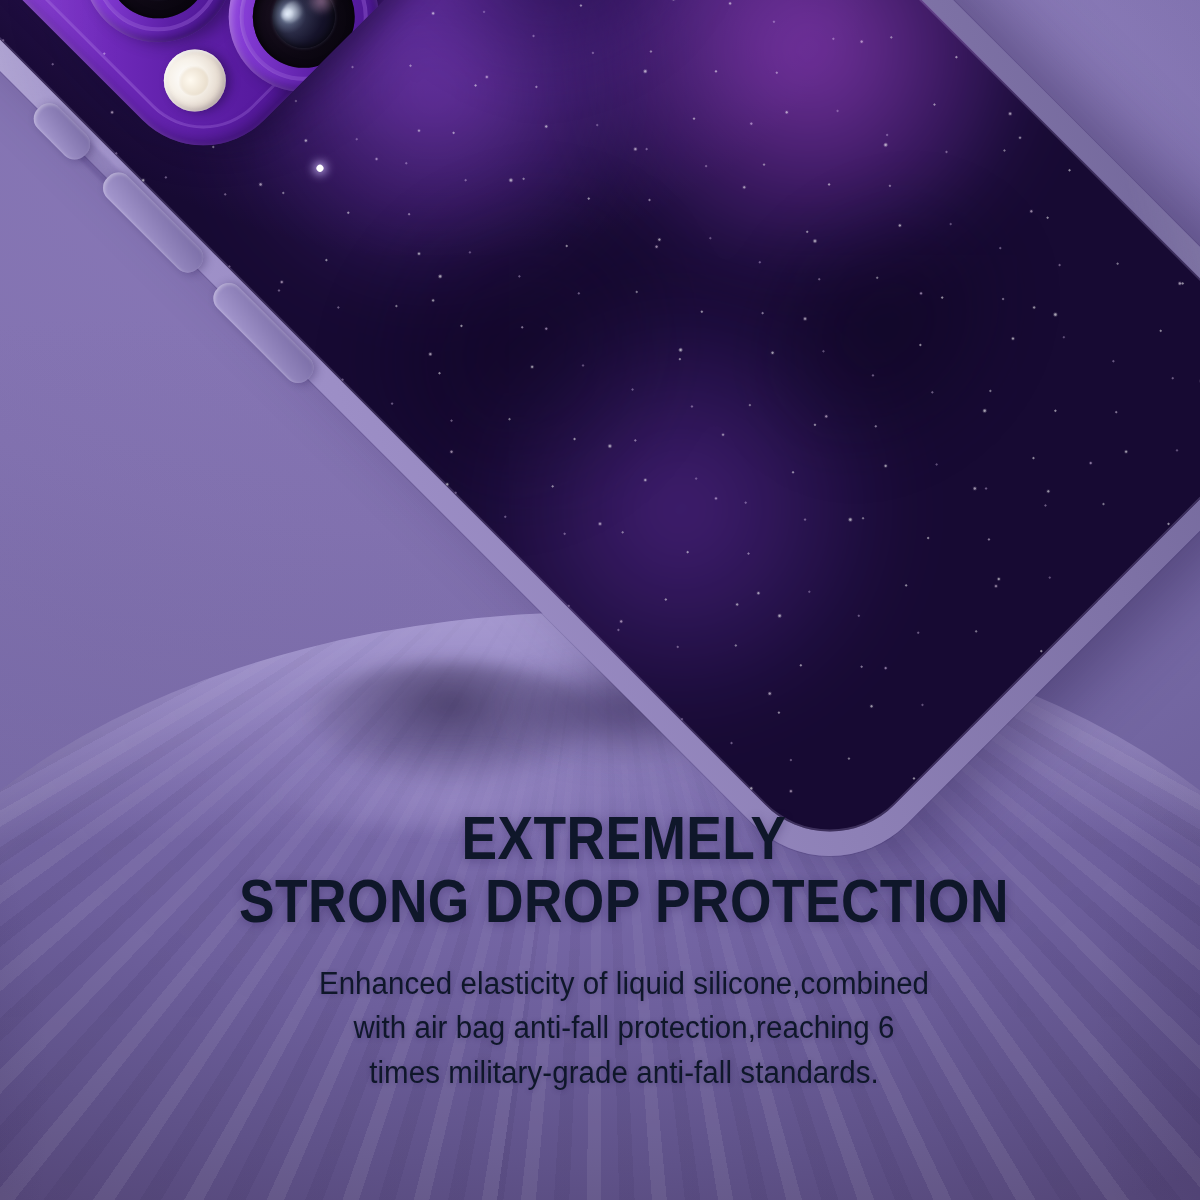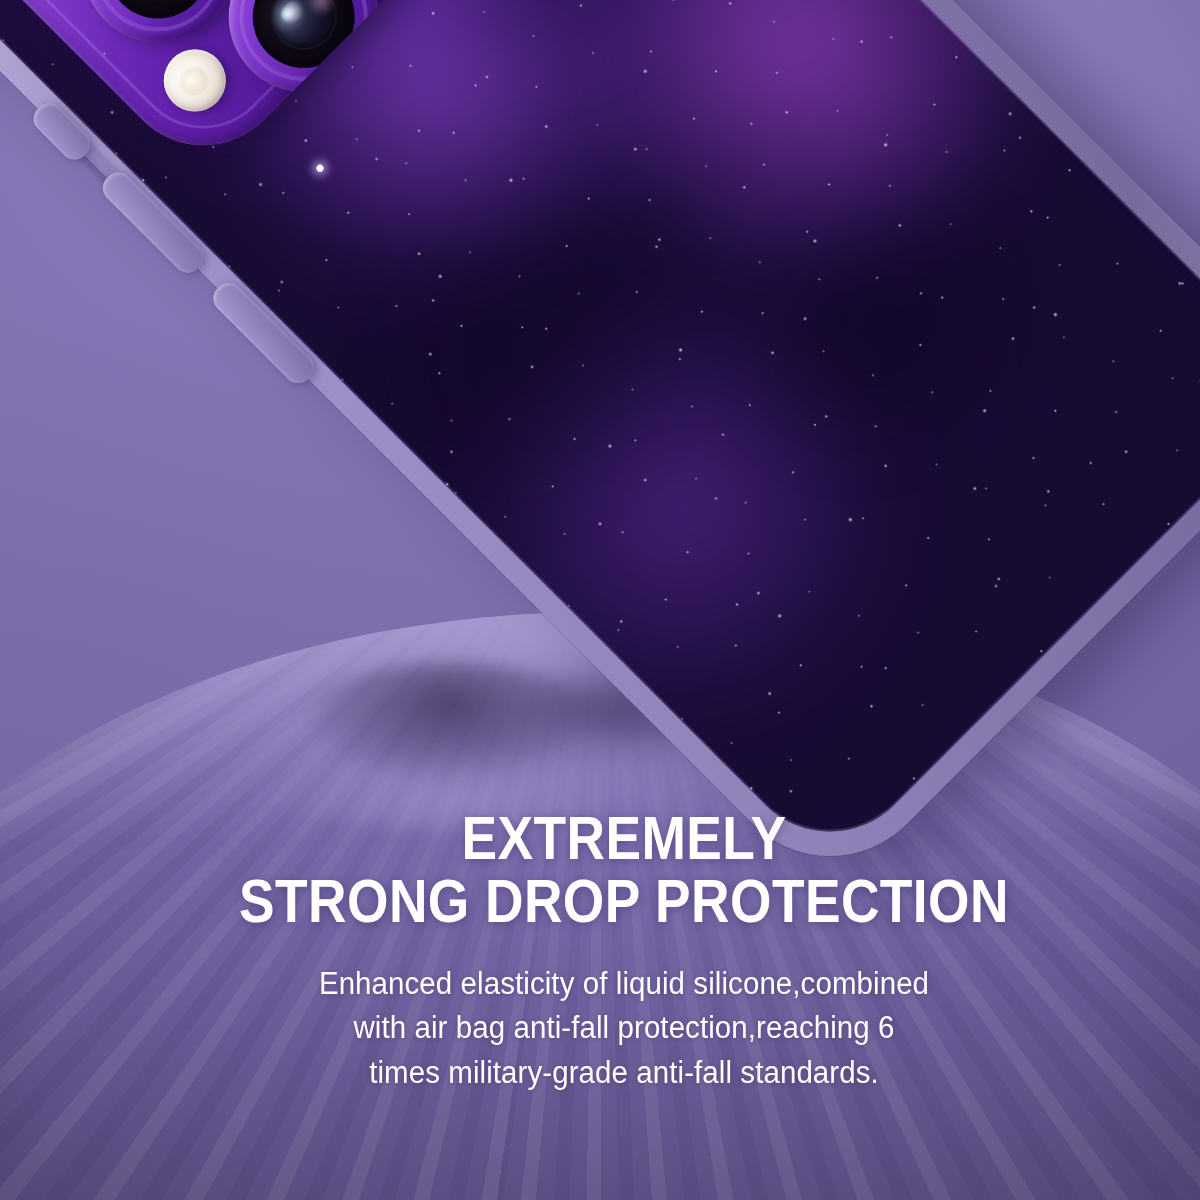--- a/index.html
+++ b/index.html
@@ -363,21 +363,21 @@
     filter: blur(16px);
   }
 
   
   .copy {
     position: absolute;
     left: 0; right: 0;
     top: 806px;
     text-align: center;
     padding: 0 70px;
-    color: #ffffff;
+    color: #0f172a;
     margin-left: 48px;
   }
   .headline {
     font-family: "Liberation Sans", sans-serif;
     font-weight: 700;
     font-size: 62px;
     line-height: 1.02;
     letter-spacing: .5px;
     transform: scaleX(.86);
     transform-origin: 50% 50%;

